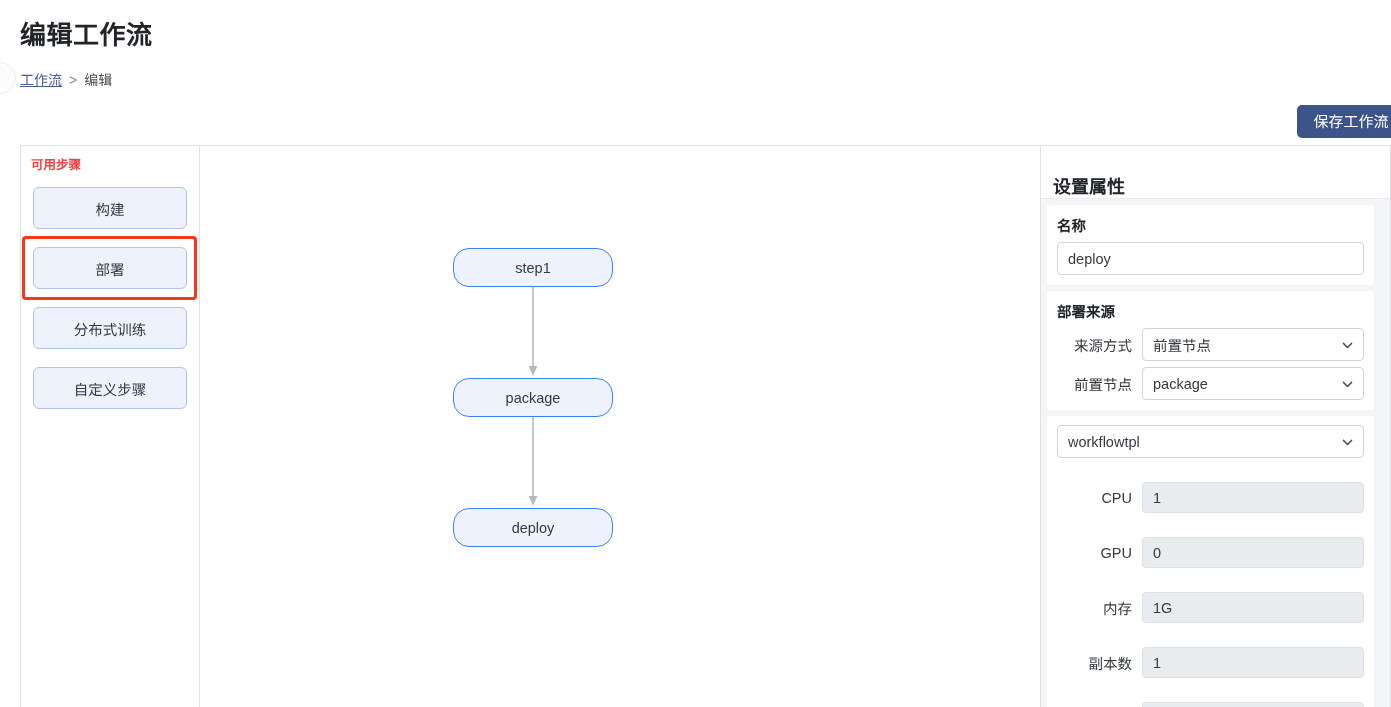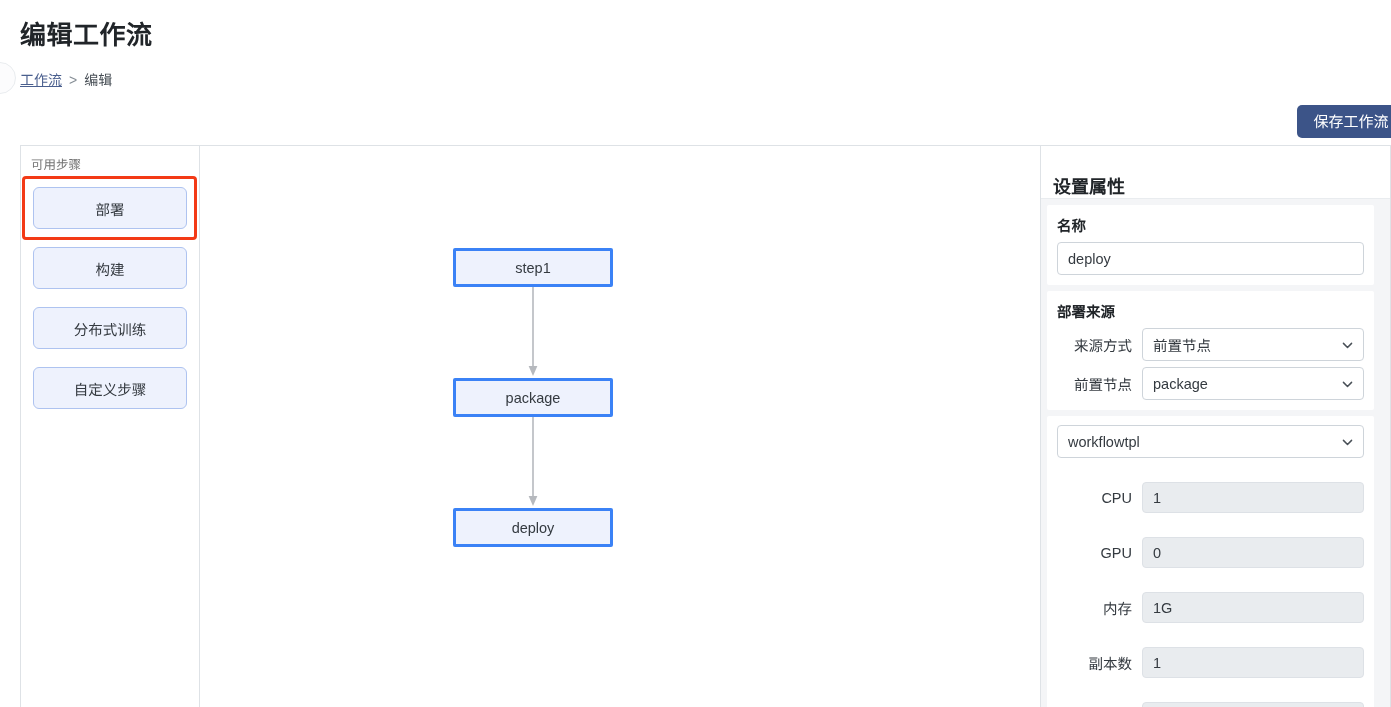--- a/index.html
+++ b/index.html
@@ -94,22 +94,23 @@
     width: 180px;
     height: 562px;
     border-left: 1px solid #dee2e6;
     border-right: 1px solid #dee2e6;
     box-sizing: border-box;
     background: #ffffff;
   }
   .steps-title {
     margin: 11px 0 0 10px;
     font-size: 12.5px;
-    color: #737373;
+    color: #ef4444;
     line-height: 16px;
+    font-weight: bold;
   }
   .steps-list {
     margin-top: 14px;
     padding: 0 12px;
   }
   .step-item {
     position: relative;
     height: 42px;
     margin-bottom: 18px;
     border: 1px solid #aec3f0;
@@ -147,22 +148,22 @@
   }
   .flow {
     position: absolute;
     left: 253px;
     top: 102px;
     width: 162px;
   }
   .node {
     width: 160px;
     height: 39px;
-    border: 3px solid #3b82f6;
-    border-radius: 2px;
+    border: 1px solid #3b82f6;
+    border-radius: 16px;
     background: #eef2fd;
     color: #343a40;
     font-size: 14.5px;
     display: flex;
     align-items: center;
     justify-content: center;
     cursor: pointer;
     box-sizing: border-box;
   }
   .connector {
@@ -299,25 +300,25 @@
     <span class="current">编辑</span>
   </div>
 
   <button class="save-btn">保存工作流</button>
 
   <div class="body-wrap">
 
     <div class="steps-panel">
       <div class="steps-title">可用步骤</div>
       <div class="steps-list">
+        <div class="step-item">
+          <span>构建</span>
+        </div>
         <div class="step-item highlighted">
           <span>部署</span>
-        </div>
-        <div class="step-item">
-          <span>构建</span>
         </div>
         <div class="step-item">
           <span>分布式训练</span>
         </div>
         <div class="step-item">
           <span>自定义步骤</span>
         </div>
       </div>
     </div>
 

